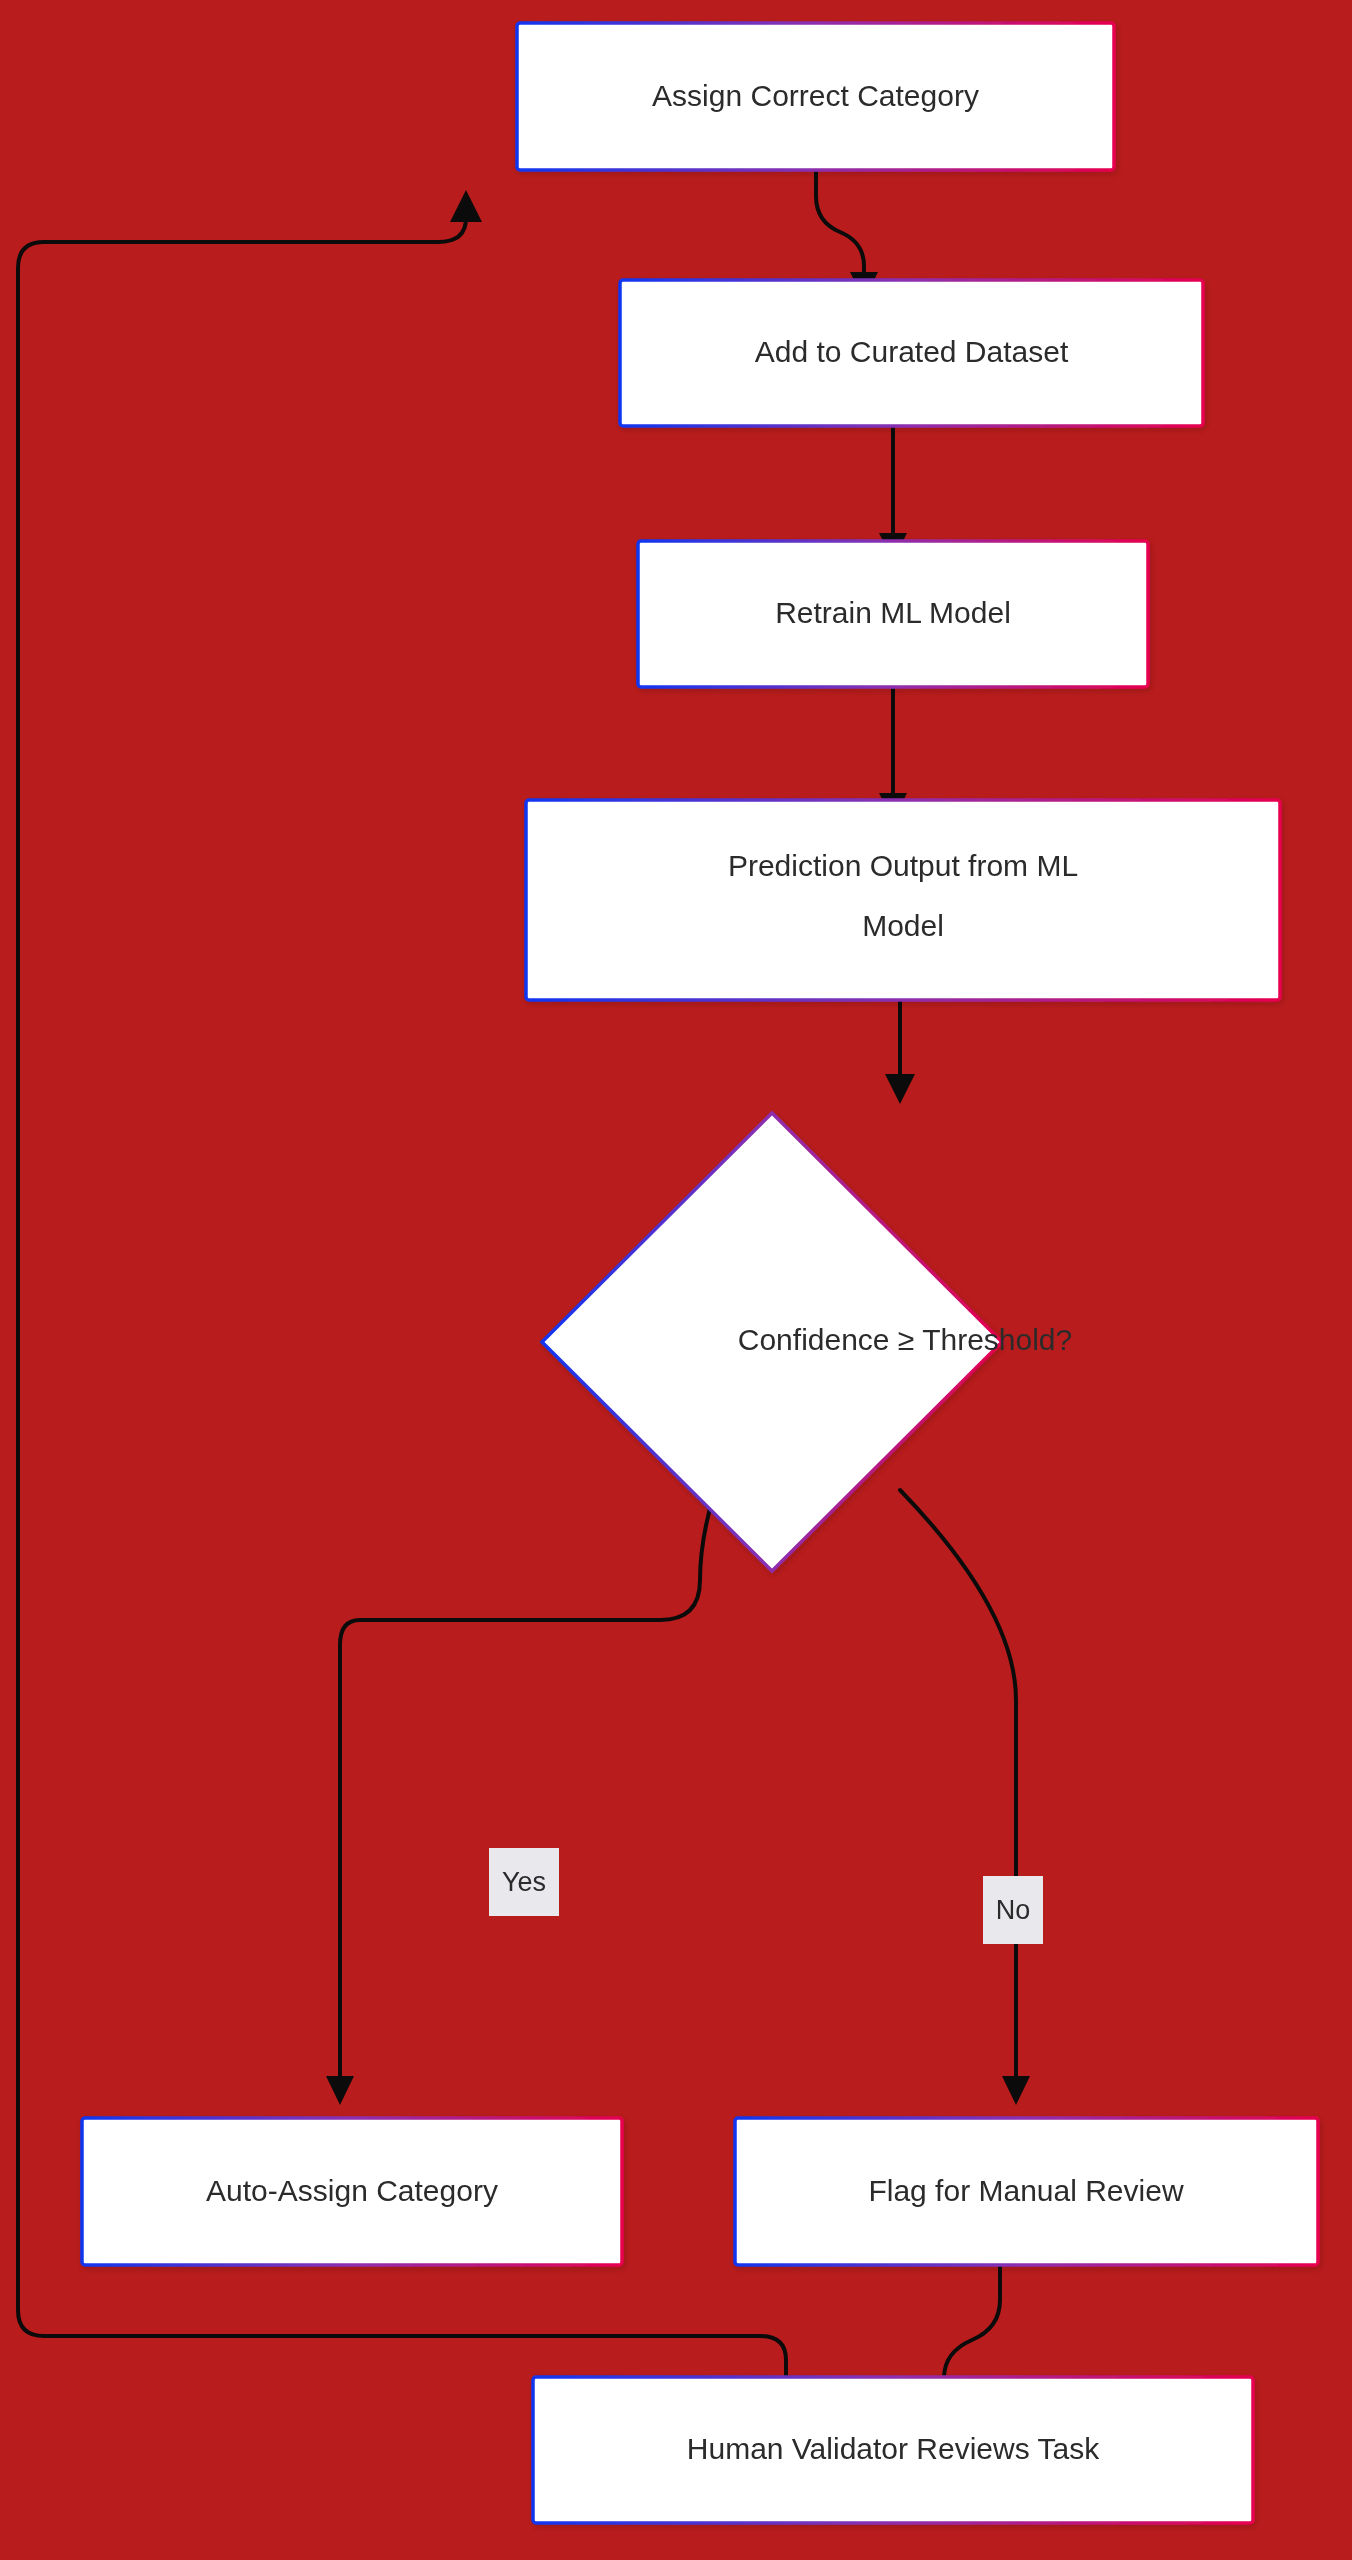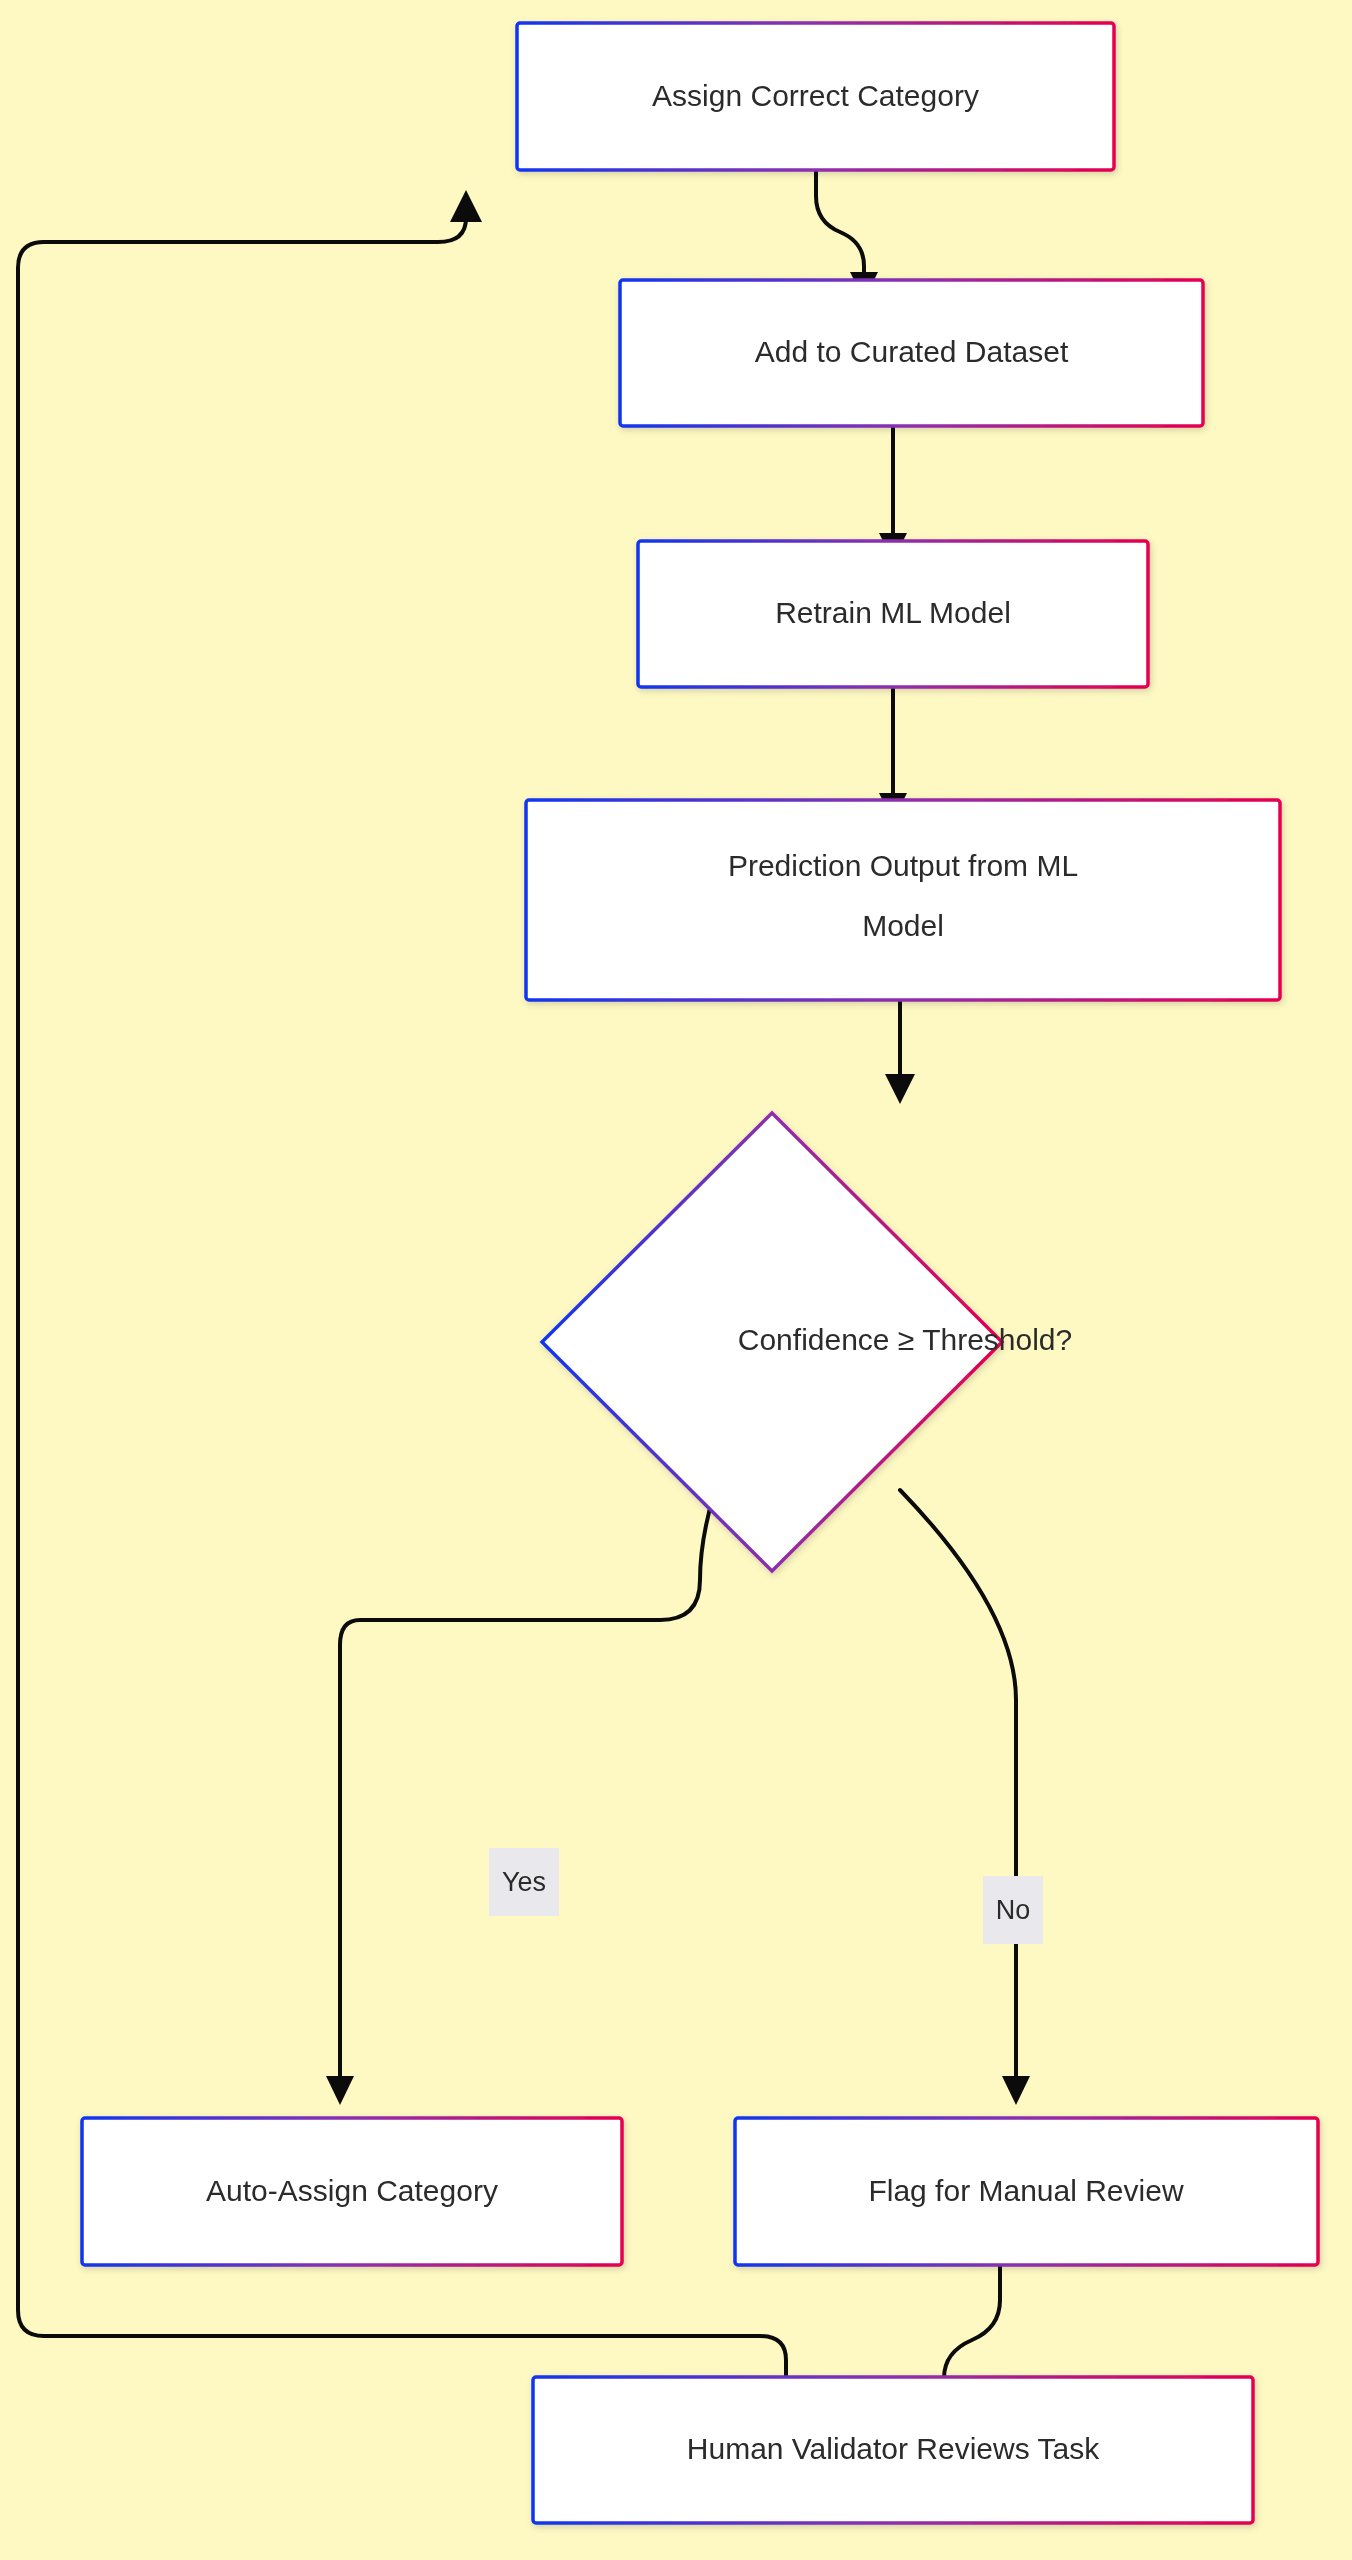--- a/index.html
+++ b/index.html
@@ -8,21 +8,21 @@
     padding: 0;
     background: #ffffff;
   }
   body {
     font-family: "Liberation Sans", sans-serif;
   }
   #canvas {
     position: relative;
     width: 1352px;
     height: 2560px;
-    background: #fef9c3;
+    background: #b91c1c;
     overflow: hidden;
   }
   #flow-svg {
     position: absolute;
     top: 0;
     left: 0;
     width: 1352px;
     height: 2560px;
   }
   .node-label {

